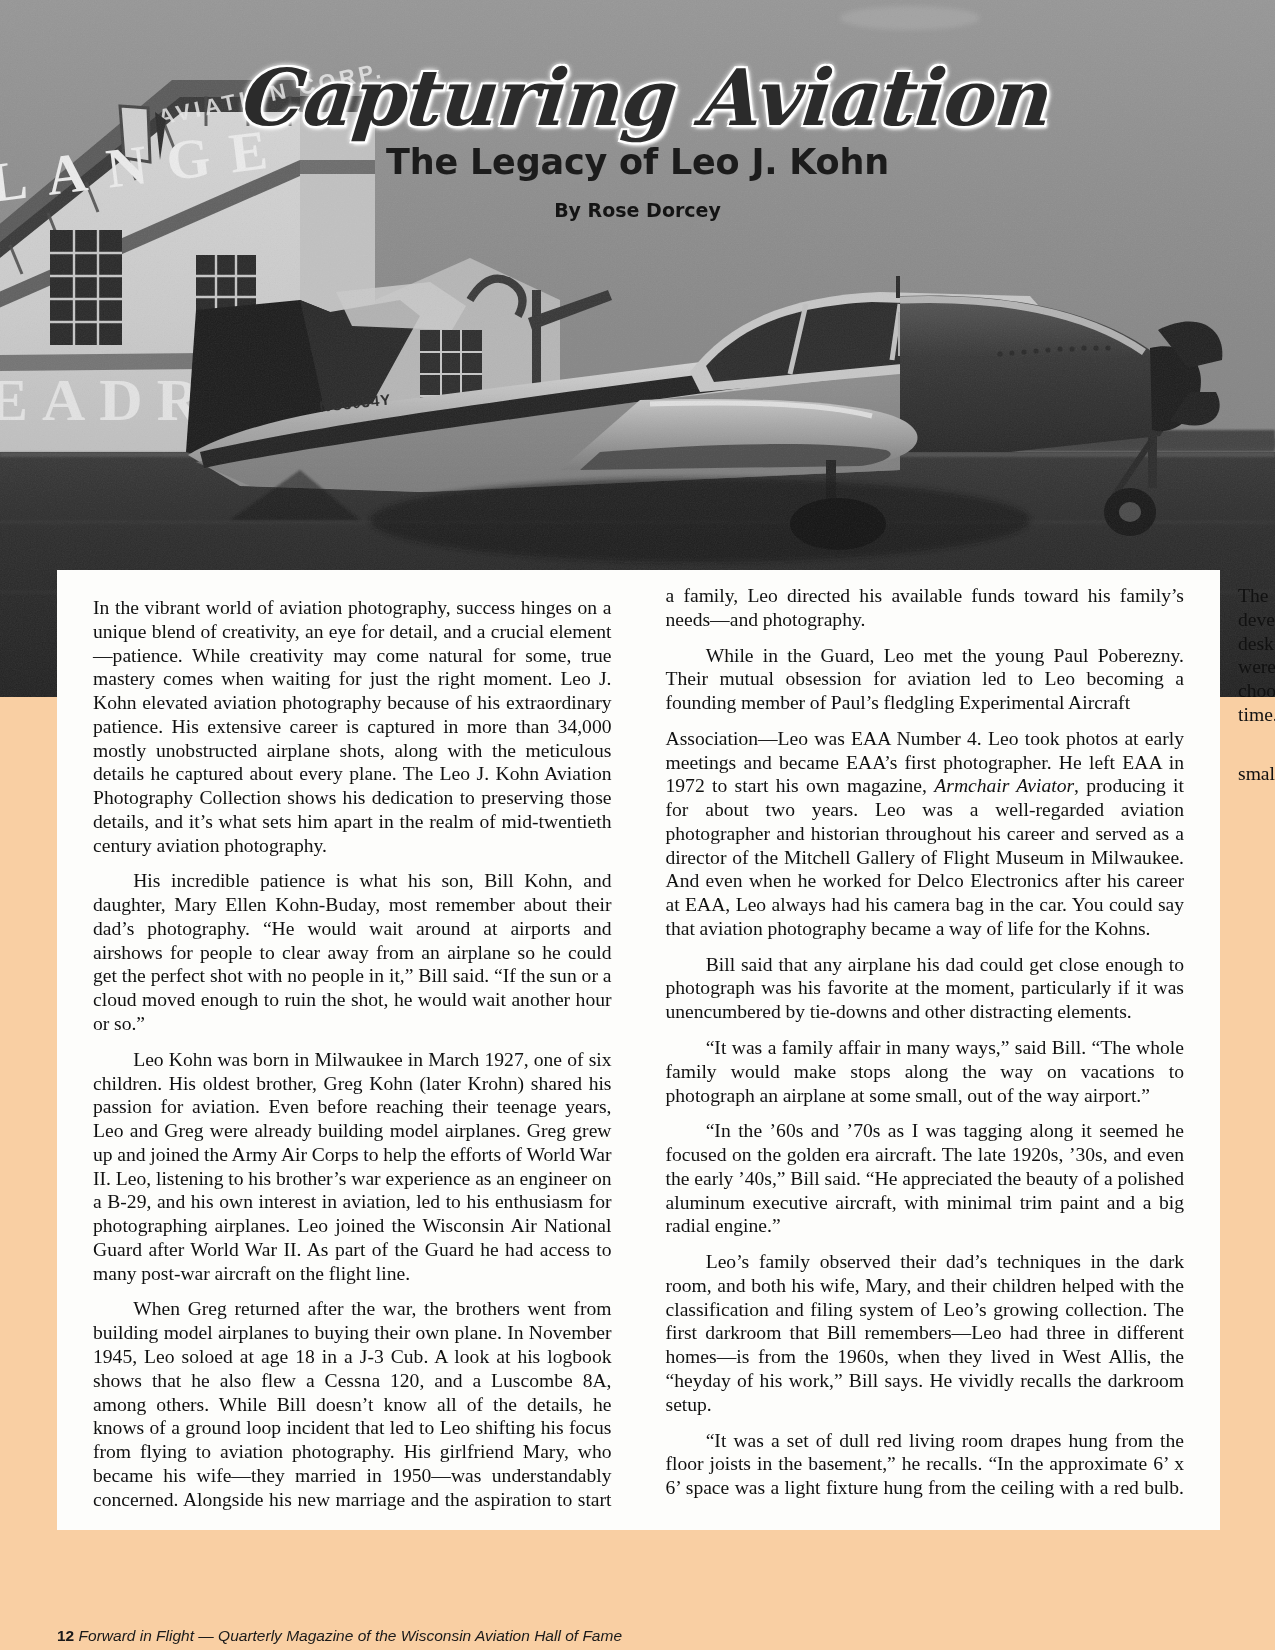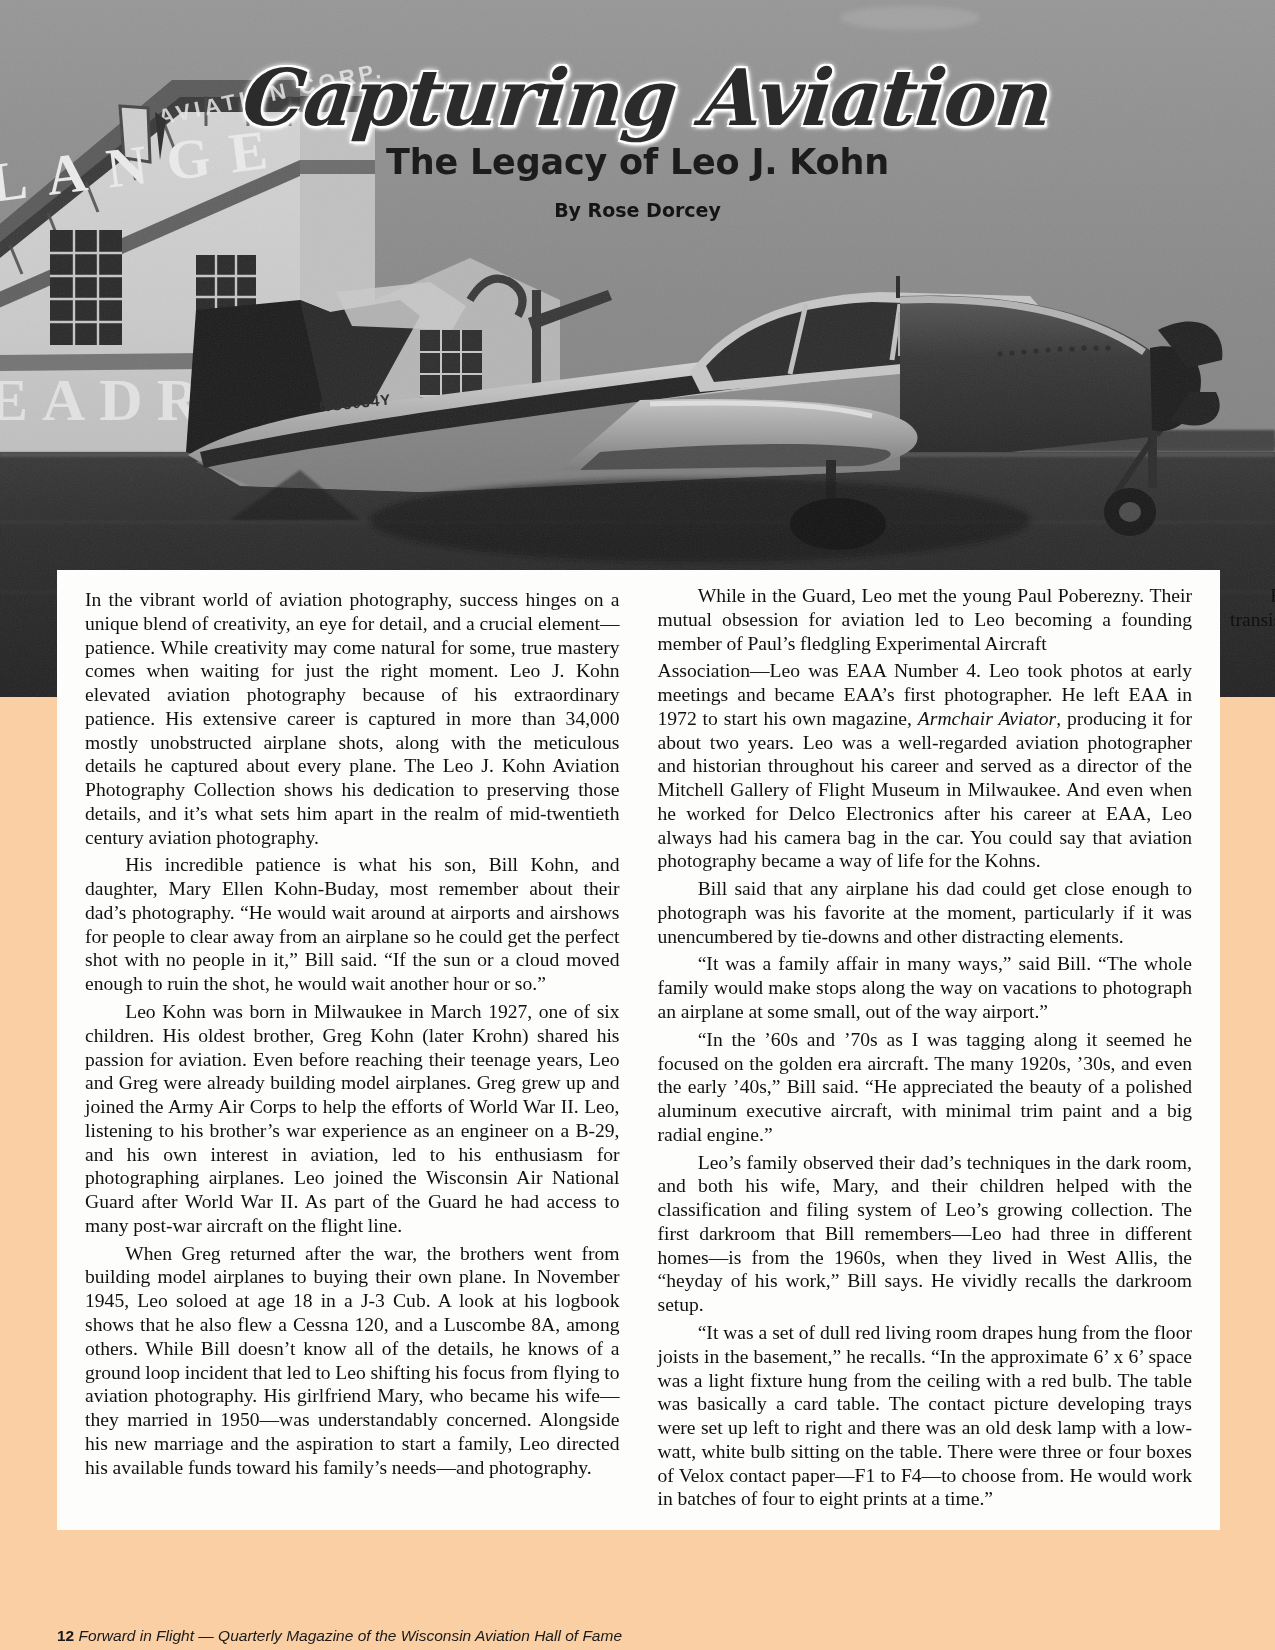--- a/index.html
+++ b/index.html
@@ -78,21 +78,21 @@
     column-gap:30px;
     column-fill:auto;
     height:930px;
     font-size:19.6px;
     line-height:1.213;
     color:#111;
     text-align:justify;
     -webkit-hyphens:auto; hyphens:auto;
     word-spacing:-0.2px;
   }
-  #columns p { margin:4px; text-indent:2.05em; }
+  #columns p { margin:12px; text-indent:2.05em; }
   #columns p.first { text-indent:0; }
   #columns i, #columns em { font-style:italic; }
 
   
   #footer {
     position:absolute; left:57px; top:1627px; width:1163px; height:30px;
     z-index:9;
     font-family:"Liberation Sans", sans-serif;
     font-size:15.5px;
     color:#1a1a1a;
@@ -331,21 +331,21 @@
   <div id="article">
     <div id="columns">
         <p class="first">In the vibrant world of aviation photography, success hinges on a unique blend of creativity, an eye for detail, and a crucial element—patience. While creativity may come natural for some, true mastery comes when waiting for just the right moment. Leo J. Kohn elevated aviation photography because of his extraordinary patience. His extensive career is captured in more than 34,000 mostly unobstructed airplane shots, along with the meticulous details he captured about every plane. The Leo J. Kohn Aviation Photography Collection shows his dedication to preserving those details, and it’s what sets him apart in the realm of mid-twentieth century aviation photography.</p>
         <p>His incredible patience is what his son, Bill Kohn, and daughter, Mary Ellen Kohn-Buday, most remember about their dad’s photography. “He would wait around at airports and airshows for people to clear away from an airplane so he could get the perfect shot with no people in it,” Bill said. “If the sun or a cloud moved enough to ruin the shot, he would wait another hour or so.”</p>
         <p>Leo Kohn was born in Milwaukee in March 1927, one of six children. His oldest brother, Greg Kohn (later Krohn) shared his passion for aviation. Even before reaching their teenage years, Leo and Greg were already building model airplanes. Greg grew up and joined the Army Air Corps to help the efforts of World War II. Leo, listening to his brother’s war experience as an engineer on a B-29, and his own interest in aviation, led to his enthusiasm for photographing airplanes. Leo joined the Wisconsin Air National Guard after World War II. As part of the Guard he had access to many post-war aircraft on the flight line.</p>
         <p>When Greg returned after the war, the brothers went from building model airplanes to buying their own plane. In November 1945, Leo soloed at age 18 in a J-3 Cub. A look at his logbook shows that he also flew a Cessna 120, and a Luscombe 8A, among others. While Bill doesn’t know all of the details, he knows of a ground loop incident that led to Leo shifting his focus from flying to aviation photography. His girlfriend Mary, who became his wife—they married in 1950—was understandably concerned. Alongside his new marriage and the aspiration to start a family, Leo directed his available funds toward his family’s needs—and photography.</p>
         <p>While in the Guard, Leo met the young Paul Poberezny. Their mutual obsession for aviation led to Leo becoming a founding member of Paul’s fledgling Experimental Aircraft</p>
         <p class="first">Association—Leo was EAA Number 4. Leo took photos at early meetings and became EAA’s first photographer. He left EAA in 1972 to start his own magazine, <i>Armchair Aviator</i>, producing it for about two years. Leo was a well-regarded aviation photographer and historian throughout his career and served as a director of the Mitchell Gallery of Flight Museum in Milwaukee. And even when he worked for Delco Electronics after his career at EAA, Leo always had his camera bag in the car. You could say that aviation photography became a way of life for the Kohns.</p>
         <p>Bill said that any airplane his dad could get close enough to photograph was his favorite at the moment, particularly if it was unencumbered by tie-downs and other distracting elements.</p>
         <p>“It was a family affair in many ways,” said Bill. “The whole family would make stops along the way on vacations to photograph an airplane at some small, out of the way airport.”</p>
-        <p>“In the ’60s and ’70s as I was tagging along it seemed he focused on the golden era aircraft. The many 1920s, ’30s, and even the early ’40s,” Bill said. “He appreciated the beauty of a polished aluminum executive aircraft, with minimal trim paint and a big radial engine.”</p>
+        <p>“In the ’60s and ’70s as I was tagging along it seemed he focused on the golden era aircraft. The late 1920s, ’30s, and even the early ’40s,” Bill said. “He appreciated the beauty of a polished aluminum executive aircraft, with minimal trim paint and a big radial engine.”</p>
         <p>Leo’s family observed their dad’s techniques in the dark room, and both his wife, Mary, and their children helped with the classification and filing system of Leo’s growing collection. The first darkroom that Bill remembers—Leo had three in different homes—is from the 1960s, when they lived in West Allis, the “heyday of his work,” Bill says. He vividly recalls the darkroom setup.</p>
         <p>“It was a set of dull red living room drapes hung from the floor joists in the basement,” he recalls. “In the approximate 6’ x 6’ space was a light fixture hung from the ceiling with a red bulb. The table was basically a card table. The contact picture developing trays were set up left to right and there was an old desk lamp with a low-watt, white bulb sitting on the table. There were three or four boxes of Velox contact paper—F1 to F4—to choose from. He would work in batches of four to eight prints at a time.”</p>
         <p>Bill fondly recalls another small but significant detail. A small transistor radio, “with a 9-volt battery and volume control</p>
       </div>
   </div>
 
   <div id="footer">
     <span class="pg">12</span><span>&nbsp;</span><span class="ft">Forward in Flight — Quarterly Magazine of the Wisconsin Aviation Hall of Fame</span>
   </div>
 

